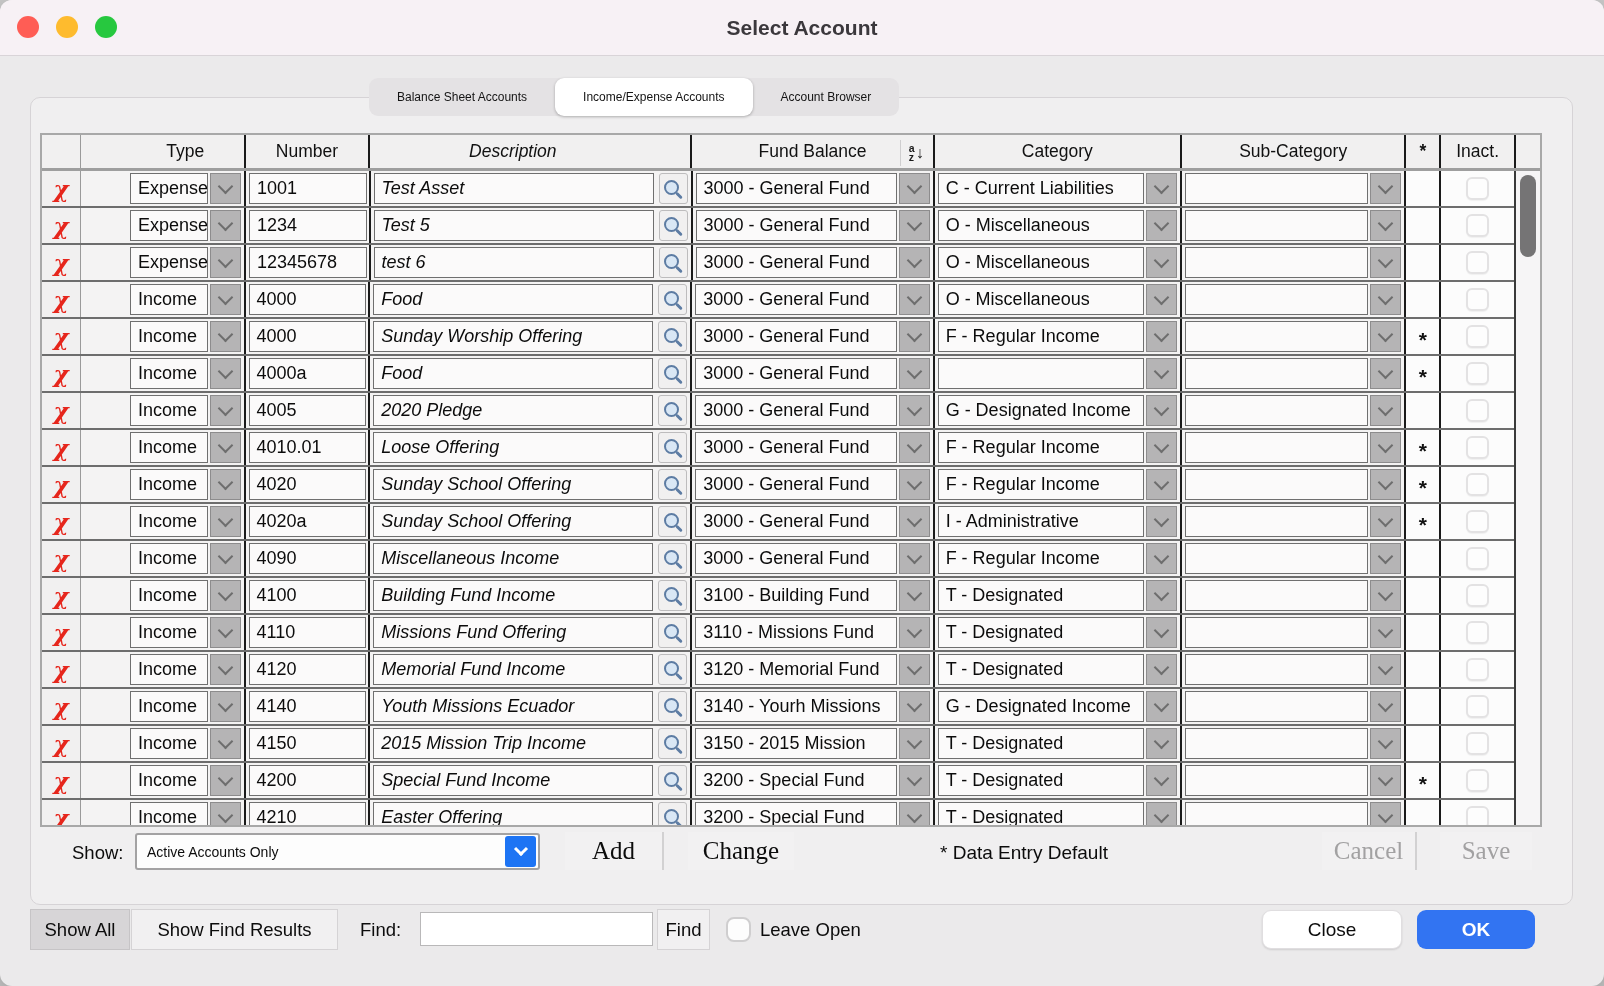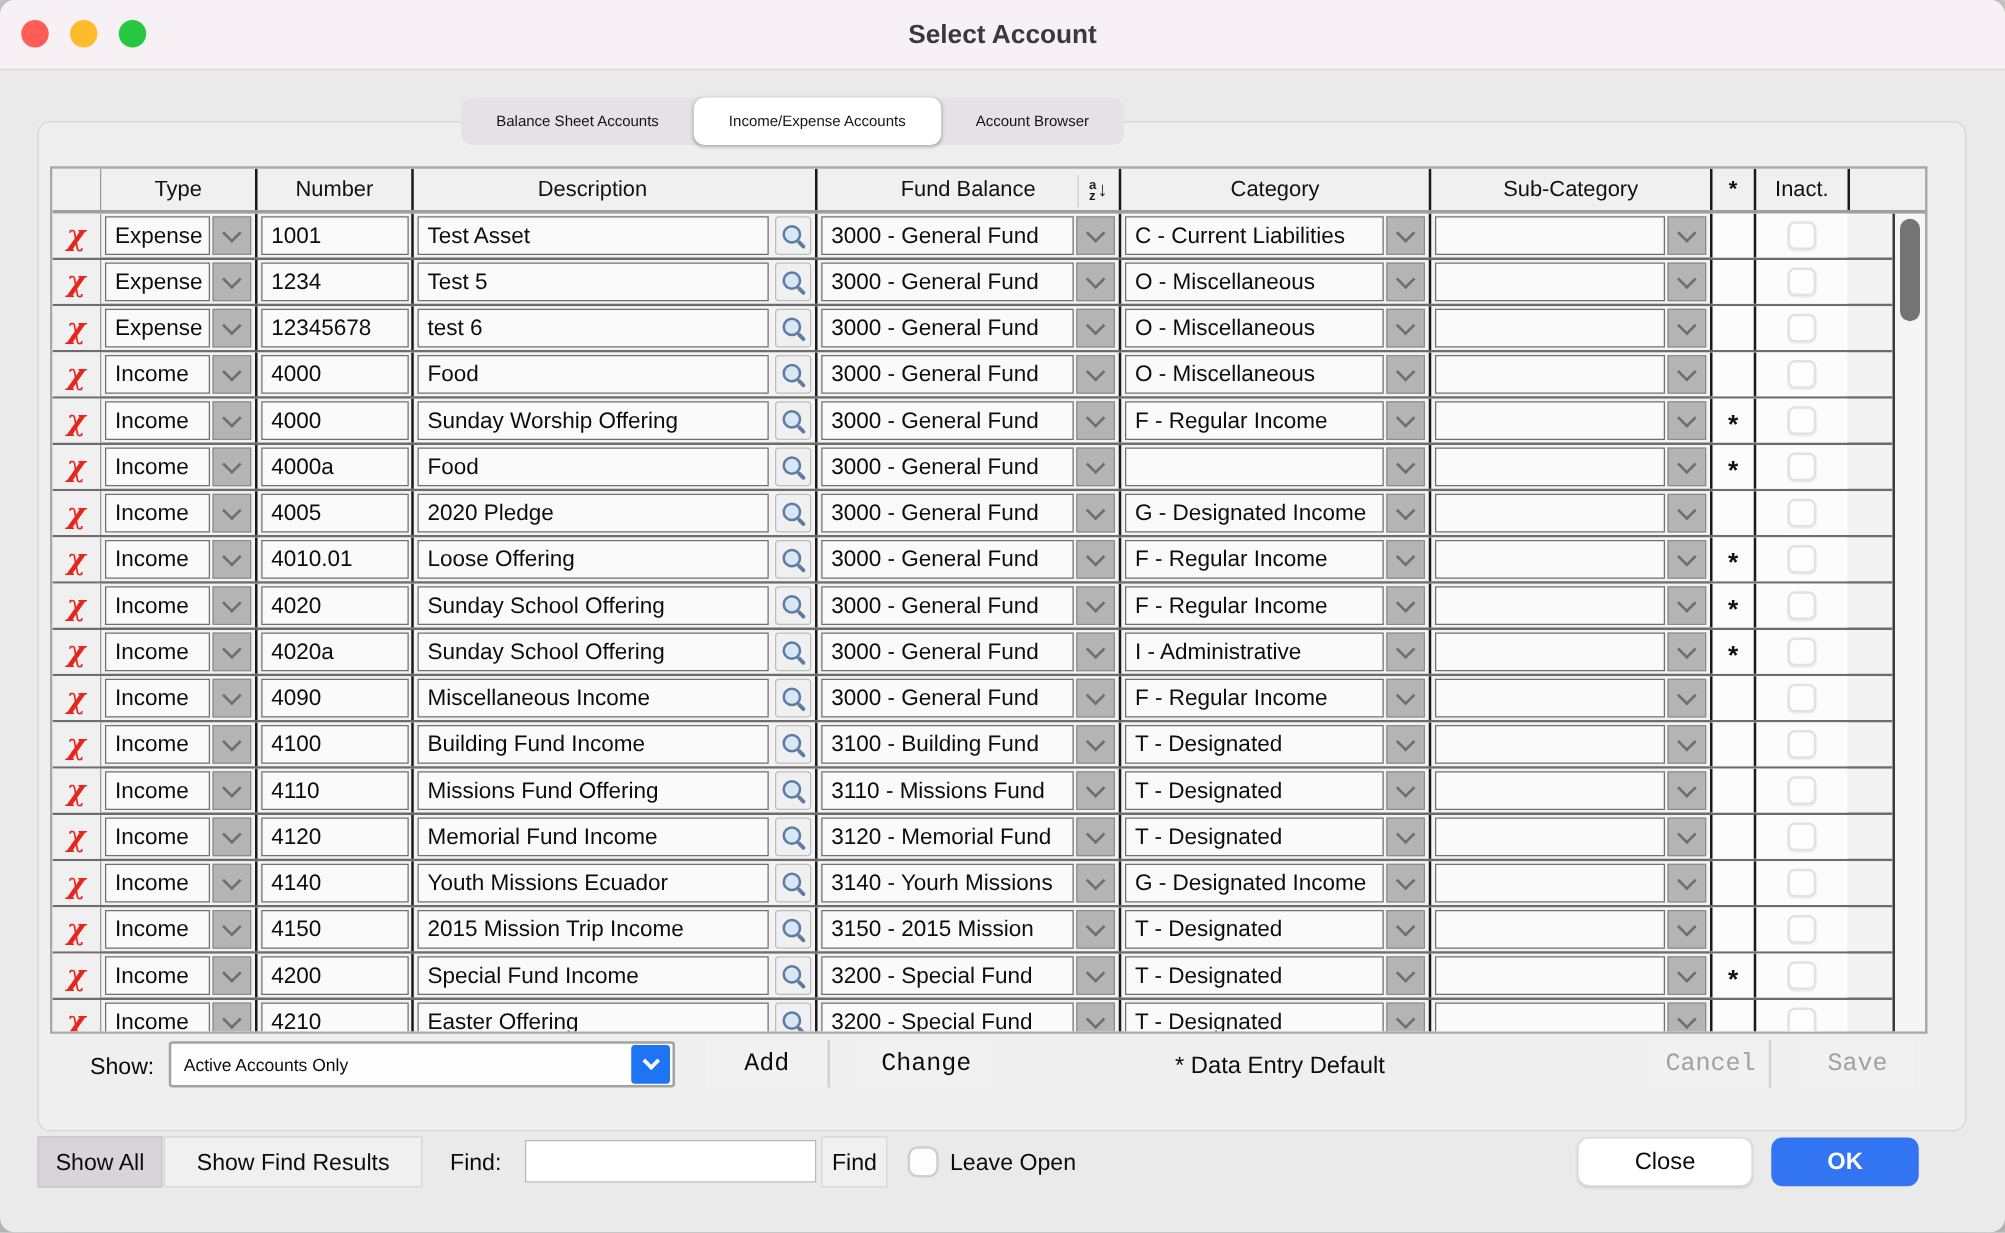--- a/index.html
+++ b/index.html
@@ -34,23 +34,23 @@
     border-bottom:3px solid #9e9e9e; }
   .hcell { display:flex; align-items:center; justify-content:center; font-size:17.5px;
     color:#111; height:100%; position:relative; }
   .bl { border-left:2px solid #1a1a1a; }
   .bll { border-left:1px solid #9a9a9a; }
   .row { display:flex; width:1472px; height:37px; border-bottom:2px solid #6d6d6d;
     background:#f4f3f3; }
   .cell { display:flex; align-items:center; height:100%; position:relative; }
   
   .c-del  { width:38px;  justify-content:center; background:#f1f0f0; }
-  .c-type { width:124px; }
+  .c-type { width:164px;padding-left:46px; }
   .c-num  { width:125px; }
-  .c-desc { width:288px; }
+  .c-desc { width:288px;font-style:italic; }
   .c-mag  { width:35px;  justify-content:center; }
   .c-fund { width:243px; }
   .c-cat  { width:248px; }
   .c-sub  { width:225px; }
   .c-star { width:35px;  justify-content:center; background:#fcfcfc; font-weight:bold; }
   .c-inact{ width:75px;  justify-content:center; background:#fcfcfc; }
   .c-scrollh { width:26px; }
   .field { flex:1; height:31px; margin:2px 2px 2px 3px; background:#fbfafa;
     border:1px solid #6f6f6f; font-size:18px; color:#0c0c0c; display:flex;
     align-items:center; padding-left:7px; overflow:hidden; white-space:nowrap; }
@@ -82,22 +82,22 @@
   
   .lbl { position:absolute; font-size:18.5px; color:#0c0c0c; }
   #show-select { position:absolute; left:135px; top:833px; width:405px; height:37px;
     background:#fdfdfd; border:2px solid #a3a2a3; border-radius:3px; display:flex;
     align-items:center; z-index:6; }
   #show-select .seltext { flex:1; font-size:14px; color:#0c0c0c; padding-left:10px; }
   #show-ddbtn { width:31px; height:31px; margin-right:2px; background:#1d74f4;
     border-radius:3px; display:flex; align-items:center; justify-content:center; }
   #show-ddbtn .chev { border-color:#ffffff; border-width:3px; width:10px; height:10px; }
   .flatbtn { position:absolute; height:38px; top:832px; background:#f2f1f2;
-    border:none; border-right:2px solid #d2d1d2; font-size:20px; color:#0c0c0c;
-    font-family:Liberation Mono, monospace; z-index:6; text-align:center; }
+    border:none; border-right:2px solid #d2d1d2; font-size:25px; color:#0c0c0c;
+    font-family:Liberation Serif, serif; z-index:6; text-align:center; }
   .flatbtn.disabled { color:#a2a1a2; }
   
   .barbtn { position:absolute; top:909px; height:41px; font-size:18.5px; color:#0c0c0c;
     background:#f1f0f1; border:1px solid #d5d3d5; display:flex; align-items:center;
     justify-content:center; z-index:6; }
   .barbtn.pressed { background:#d7d5d7; border-color:#c6c4c6; }
   #find-input { position:absolute; left:420px; top:912px; width:233px; height:34px;
     border:1px solid #b9b8b9; background:#ffffff; font-size:18px; padding:0 8px;
     font-family:"Liberation Sans", sans-serif; z-index:6; }
   #leave-open-cb { position:absolute; left:726px; top:917px; width:25px; height:25px;

